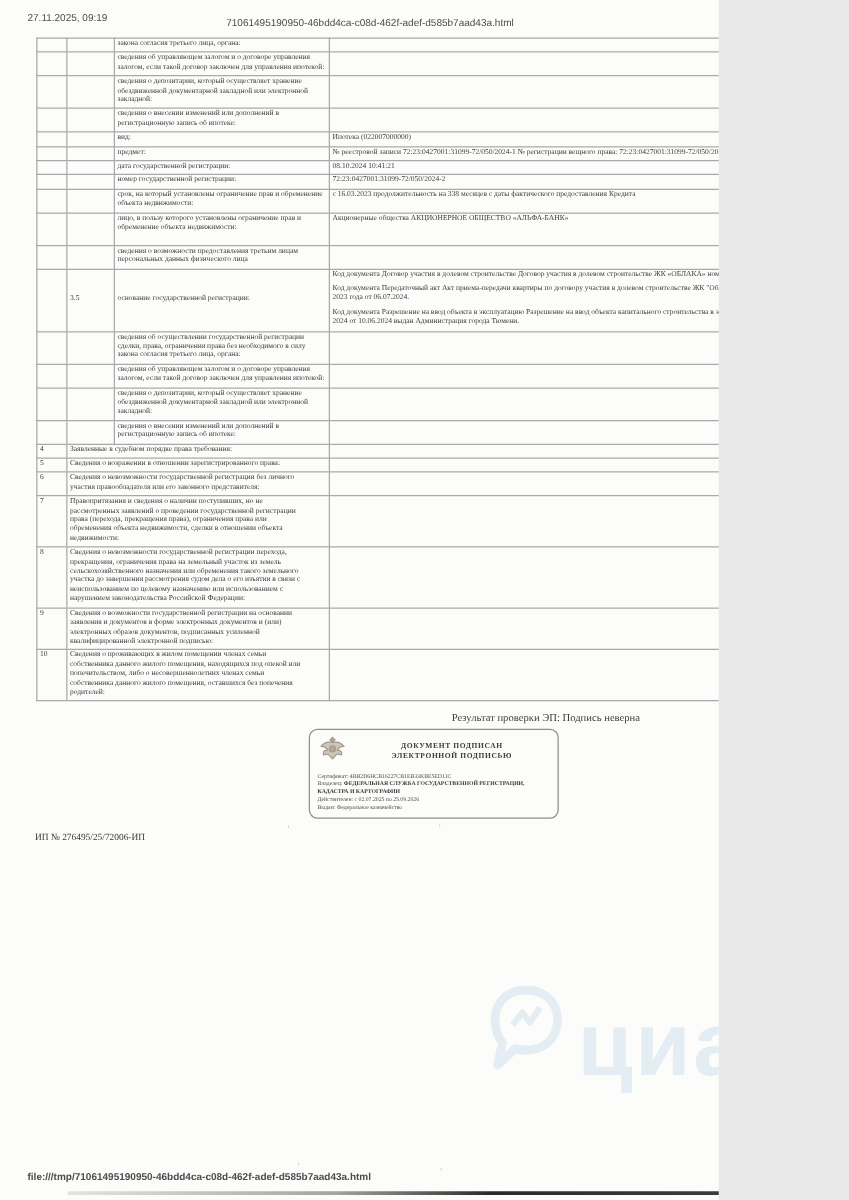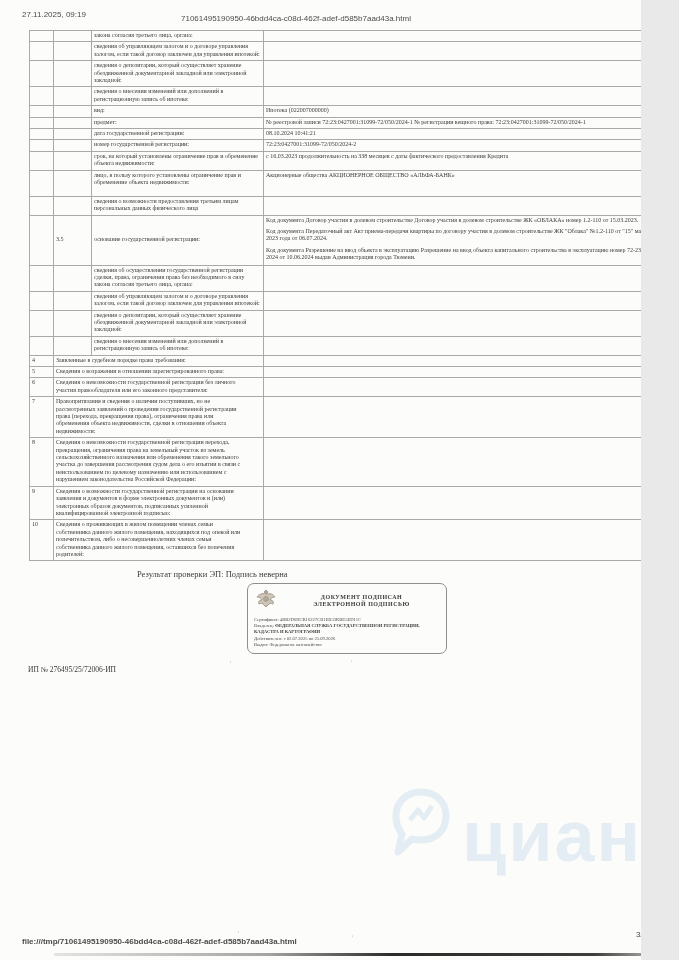--- a/index.html
+++ b/index.html
@@ -1,16 +1,16 @@
 <!DOCTYPE html>
 <html><head>
 <meta charset="utf-8">
 <style>
   html,body{margin:0;padding:0;background:#e9e9e9;}
-  .page{position:relative;width:641px;height:960px;background:#fcfcfb;overflow:hidden;
+  .page{position:relative;width:575px;height:960px;background:#fcfcfb;overflow:hidden;
         font-family:"Liberation Serif",serif;color:#3a3a3a;}
   
   .chrome{position:absolute;font-family:"Liberation Sans",sans-serif;font-size:8px;color:#4c4c4c;white-space:nowrap;}
   .hdr-date{left:22px;top:10px;}
   .hdr-file{left:181px;top:14px;}
   .ftr-url{left:22px;top:937px;font-weight:bold;}
   .ftr-page{left:636px;top:930px;}
 
   
   table.doc{position:absolute;left:29px;top:30px;width:631px;border-collapse:collapse;table-layout:fixed;}
@@ -22,21 +22,21 @@
   td.c-label.wide{padding-right:22px;}
   td.c-value{color:#333;}
   tbody[data-name="group-top"] tr:nth-child(10) td{height:22px;}
   tbody[data-name="group-top"] tr:nth-child(11) td{height:13px;}
   tr.r35 td{vertical-align:middle;}
   tr.r35 td.c-value{vertical-align:top;}
   tr.r35 .c-value p{margin:0 0 4px 0;}
   tr.r35 .c-value p:last-child{margin-bottom:1px;}
 
   
-  .ep-result{position:absolute;left:137px;top:569px;width:400px;text-align:left;
+  .ep-result{position:absolute;left:112px;top:569px;width:400px;text-align:right;
              font-size:8.5px;color:#3d3d3d;}
   .stamp{position:absolute;left:247px;top:583px;width:186px;border:1px solid #8f8f8f;
          border-radius:7px;padding:4px 6px 5px 6px;background:rgba(255,255,255,0);}
   .stamp-head{display:flex;align-items:center;gap:5px;}
   .stamp-title{flex:1;text-align:center;font-weight:bold;font-size:6px;line-height:7.2px;
                letter-spacing:.5px;color:#3b3b3b;}
   .stamp-body{margin-top:3px;font-size:4.6px;line-height:5.9px;color:#4a4a4a;}
   .stamp-body .b{font-weight:bold;color:#3b3b3b;}
   .stamp-body div{margin-top:.5px;}
 

